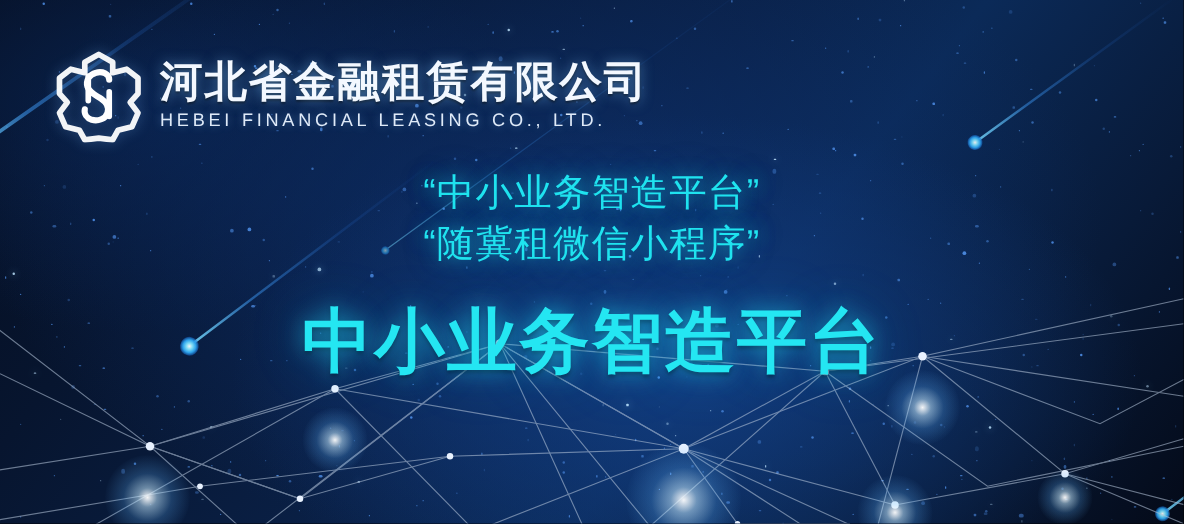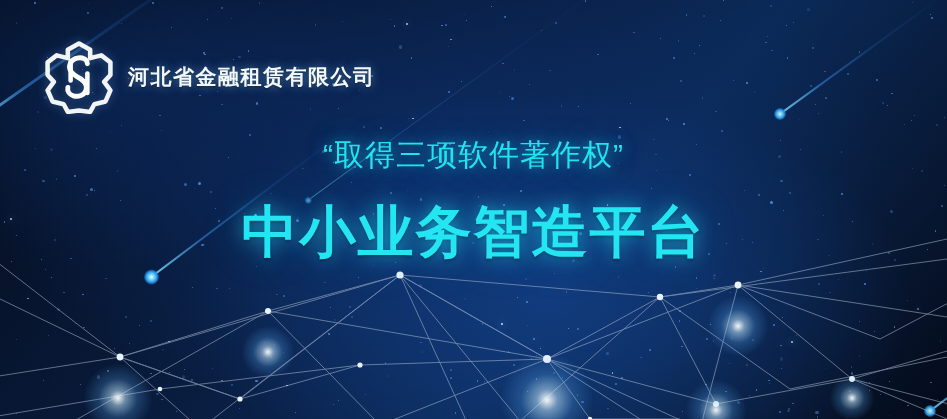--- a/index.html
+++ b/index.html
@@ -37,21 +37,21 @@
   }
 
   
   .glow{position:absolute;border-radius:50%;pointer-events:none;}
 
   
   #logo-block{position:absolute;left:44px;top:40px;display:flex;align-items:center;gap:14px;z-index:6;}
   #logo-mark{width:70px;height:74px;flex:none;filter:drop-shadow(0 0 5px rgba(120,190,255,.35));}
   .logo-text{display:flex;flex-direction:column;justify-content:center;}
   #company-cn{
-    color:#f3f8ff;font-size:21px;font-weight:bold;letter-spacing:1.5px;line-height:1.12;
+    color:#f3f8ff;font-size:34px;font-weight:bold;letter-spacing:1.5px;line-height:1.12;
     text-shadow:0 0 10px rgba(130,200,255,.55),0 1px 2px rgba(0,0,0,.6);
     white-space:nowrap;
   }
   #company-en{
     color:#dfeaf8;font-size:14.5px;letter-spacing:3.0px;line-height:1.2;margin-top:4px;
     text-shadow:0 0 7px rgba(120,190,255,.45);white-space:nowrap;
   }
 
   
   #copy{position:absolute;left:0;right:0;top:134px;text-align:center;z-index:6;}
@@ -575,21 +575,23 @@
                  L88 88 L72 92 L66 103 L50 101 L34 103 L28 92 L12 88 L5 72
                  L14 60 L5 50 L5 32 L18 22 L34 26 L34 14 Z" opacity="0.95"></path>
         <path d="M62 34 C62 27 54 24 47 26 C39 28 35 35 37 42 C39 49 47 52 53 56
                  C59 60 62 66 60 72 C58 79 49 82 42 80 C36 78 33 73 34 68" stroke-width="7"></path>
         <path d="M38 30 L38 58" stroke-width="6.5"></path>
         <path d="M62 48 L62 76" stroke-width="6.5"></path>
       </g>
     </svg>
     <div class="logo-text">
       <div id="company-cn">河北省金融租赁有限公司</div>
+      <div id="company-en">HEBEI FINANCIAL LEASING CO., LTD.</div>
     </div>
   </div>
 
   <div id="copy">
-    <div class="sub-line">“取得三项软件著作权”</div>
+    <div class="sub-line">“中小业务智造平台”</div>
+    <div class="sub-line">“随冀租微信小程序”</div>
     <div id="main-line">中小业务智造平台</div>
   </div>
 
 </div>
 
 </body></html>

